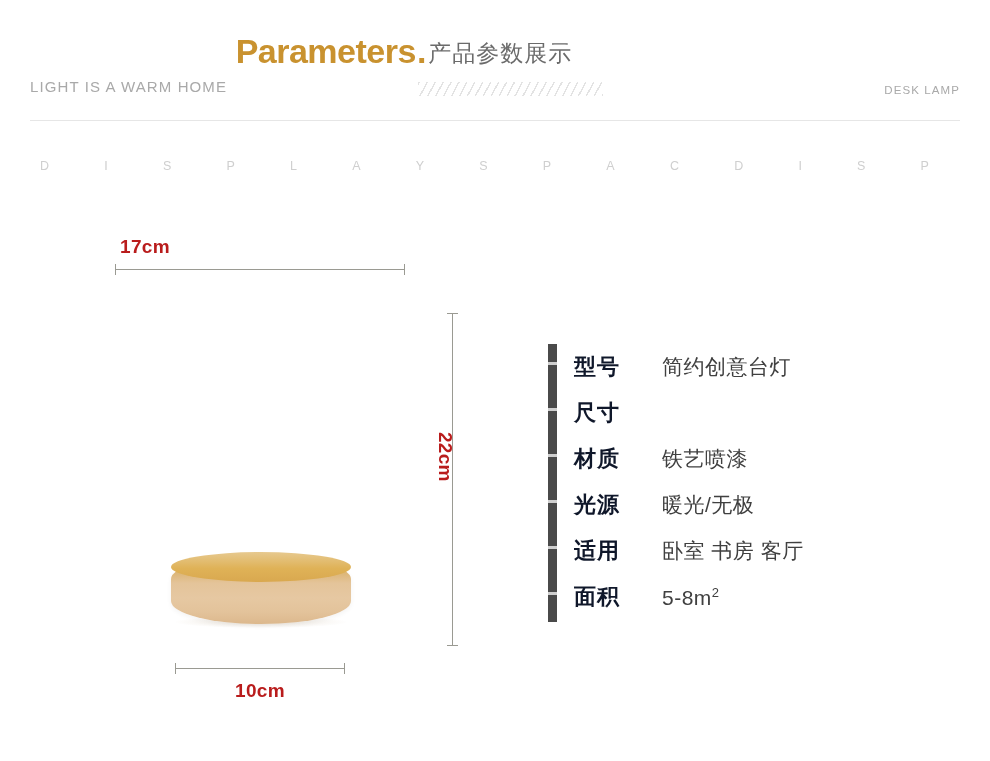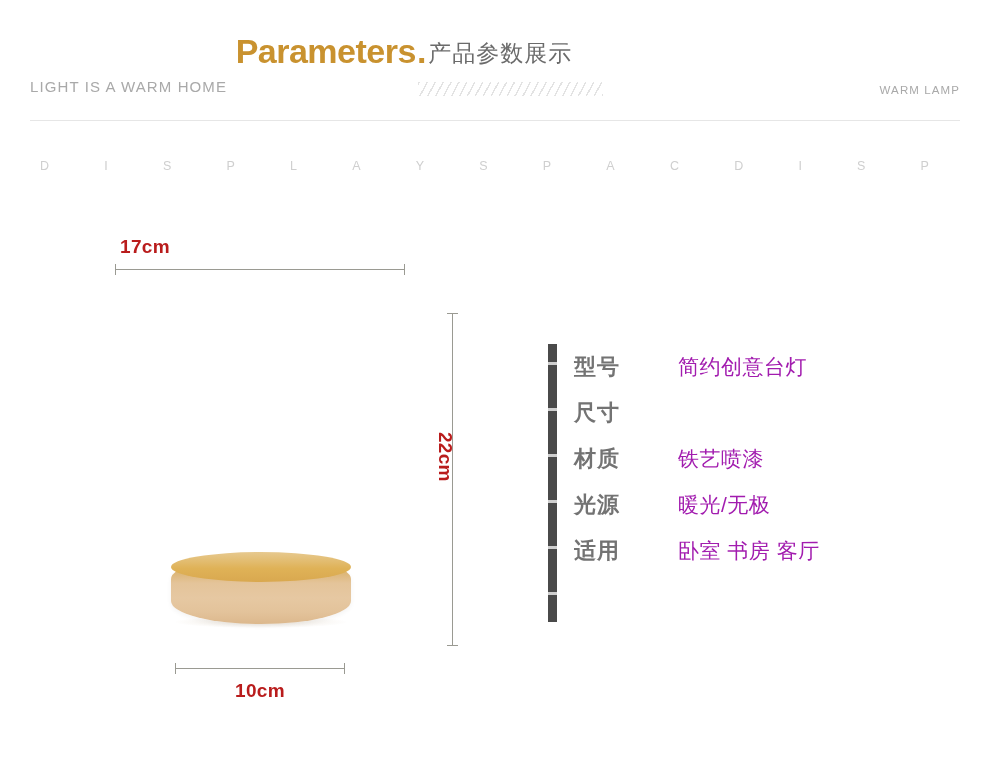--- a/index.html
+++ b/index.html
@@ -248,48 +248,48 @@
   }
   .spec-row {
     height: 46px;
     display: flex;
     align-items: center;
     white-space: nowrap;
   }
   .spec-label {
     font-size: 22px;
     font-weight: bold;
-    color: #737373;
+    color: #0f172a;
     letter-spacing: 1px;
     width: 76px;
   }
   .spec-value {
     font-size: 21px;
-    color: #a21caf;
+    color: #404040;
     letter-spacing: 0.5px;
-    margin-left: 28px;
+    margin-left: 12px;
   }
   .spec-value sup {
     font-size: 0.62em;
     vertical-align: super;
   }
 </style>
 </head>
 <body>
 
 <div class="header">
 
   <div class="title-block">
     <span class="title-en">Parameters</span><span class="title-dot">.</span><span class="title-cn">产品参数展示</span>
   </div>
 
   <div class="hatch"></div>
 
   <div class="tag-left">LIGHT IS A WARM HOME</div>
-  <div class="tag-right">WARM LAMP</div>
+  <div class="tag-right">DESK LAMP</div>
 
   <div class="divider"></div>
 </div>
 
 <div class="letter-band" id="letter-band">
     <span class="band-letter">D</span>
     <span class="band-letter">I</span>
     <span class="band-letter">S</span>
     <span class="band-letter">P</span>
     <span class="band-letter">L</span>
@@ -351,14 +351,18 @@
         <span class="spec-value">铁艺喷漆</span>
       </div>
       <div class="spec-row">
         <span class="spec-label">光源</span>
         <span class="spec-value">暖光/无极</span>
       </div>
       <div class="spec-row">
         <span class="spec-label">适用</span>
         <span class="spec-value">卧室 书房 客厅</span>
       </div>
+      <div class="spec-row">
+        <span class="spec-label">面积</span>
+        <span class="spec-value">5-8m<sup>2</sup></span>
+      </div>
     </div>
 </div>
 
 </body></html>

